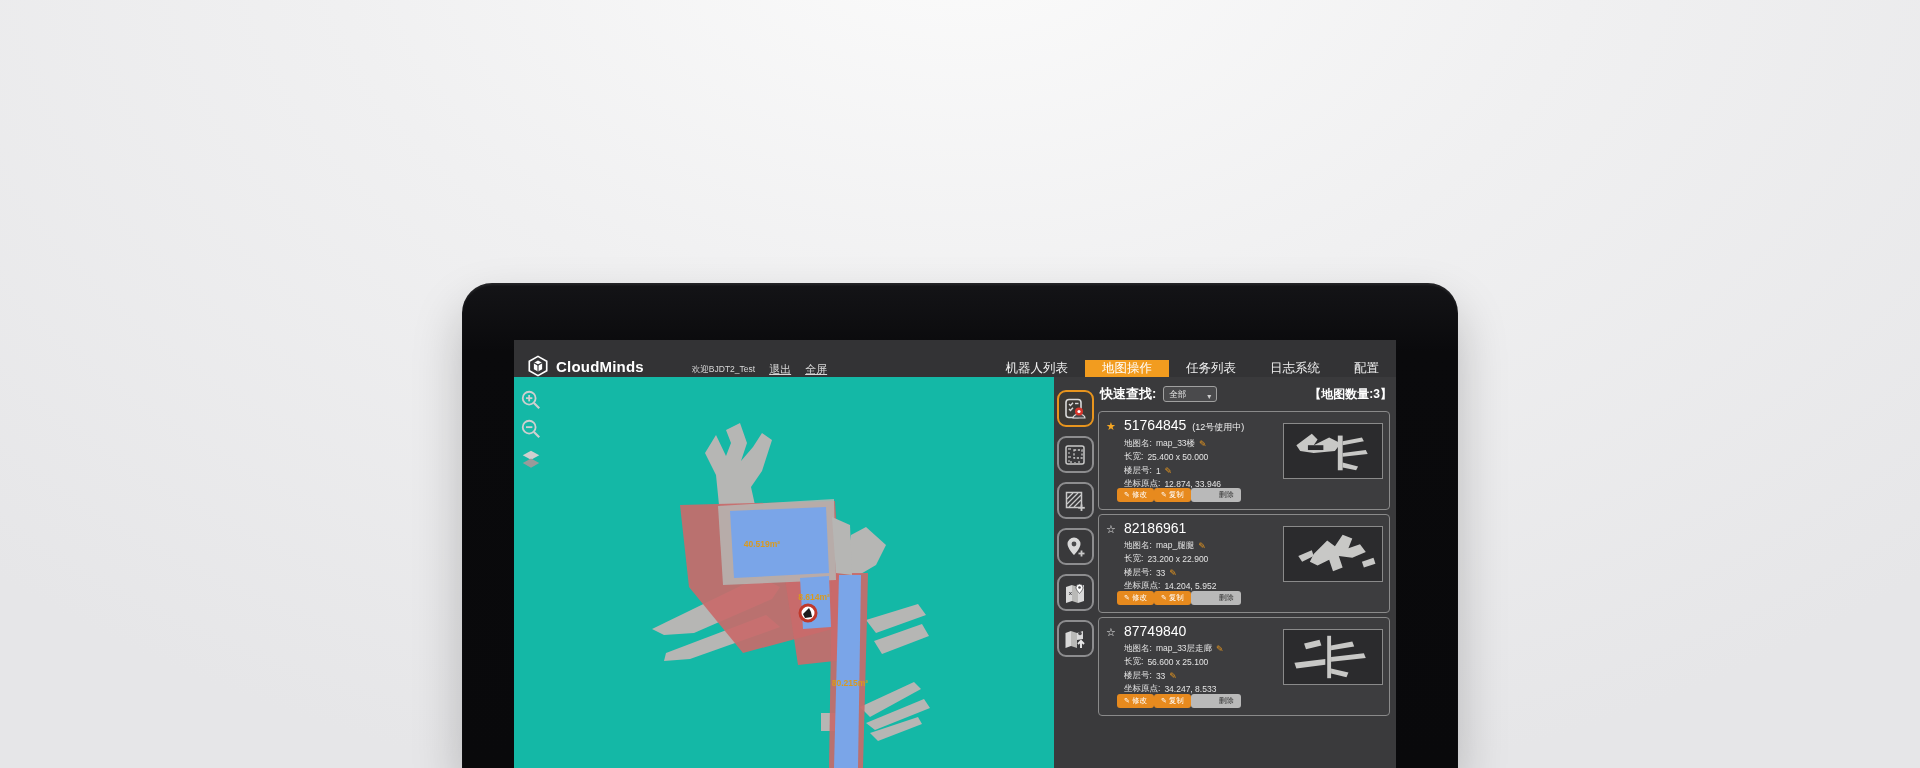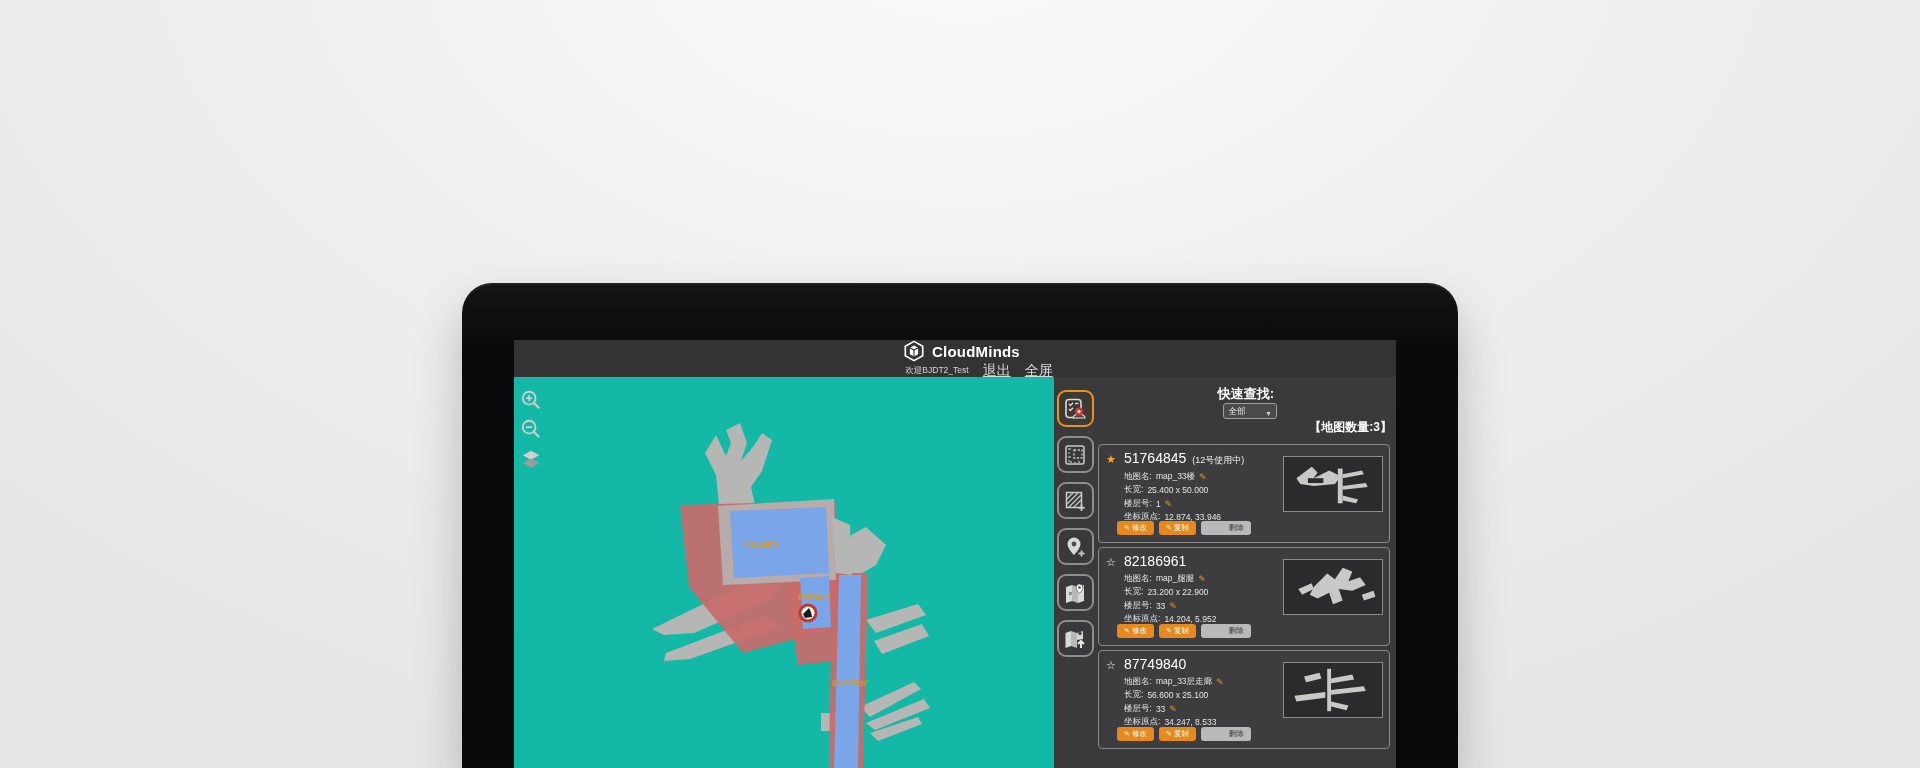--- a/index.html
+++ b/index.html
@@ -7,65 +7,65 @@
     font-family:"Liberation Sans","DejaVu Sans",sans-serif; }
   body { background: radial-gradient(ellipse 1400px 900px at 50% -10%, #fbfbfb 0%, #f0f0f1 45%, #e6e6e8 100%); position:relative; }
 
   
   .laptop { position:absolute; left:462px; top:283px; width:996px; height:485px;
     background:linear-gradient(180deg,#141417 0%,#0a0a0c 14%,#09090b 100%);
     border-radius:30px 30px 0 0; box-shadow:0 24px 50px rgba(0,0,0,.22), inset 0 2px 2px rgba(255,255,255,.08); }
   .screen { position:absolute; left:52px; top:57px; width:882px; height:428px; background:#3a3a3c; overflow:hidden; }
 
   
-  .navbar { position:absolute; top:0; left:0; right:0; height:37px; background:#333335; display:flex; align-items:center;flex-direction:column; }
+  .navbar { position:absolute; top:0; left:0; right:0; height:37px; background:#333335; display:flex; align-items:flex-end; }
   .brand { display:flex; align-items:center; gap:7px; padding-left:13px; }
   .brand svg { display:block; }
   .brand-name { color:#fff; font-size:15px; font-weight:bold; letter-spacing:.2px; }
   .welcome-box { display:flex; align-items:center; gap:14px; margin-left:48px; }
   .welcome-text { color:#d8d8d8; font-size:8.5px; }
-  .nav-link { color:#d8d8d8; font-size:14px; text-decoration:underline; cursor:pointer; }
+  .nav-link { color:#d8d8d8; font-size:11px; text-decoration:underline; cursor:pointer; }
   .tabs { margin-left:auto; display:flex; align-items:stretch; }
   .tab { display:flex; align-items:center; padding:0 17px; color:#f0f0f0; font-size:12.5px; cursor:pointer; white-space:nowrap; }
   .tab.active { background:#F29C1F; color:#fff; }
 
   
   .map-area { position:absolute; top:37px; left:0; width:540px; bottom:0; background:#14b8a6; }
   .map-controls { position:absolute; left:6px; top:12px; z-index:5; display:flex; flex-direction:column; gap:7px; }
   .map-ctl { width:22px; height:22px; cursor:pointer; }
   .map-svg { position:absolute; inset:0; }
   .area-label { font-size:8.5px; font-weight:bold; fill:#D99A1F; }
 
   
   .toolbar { position:absolute; top:37px; left:541px; width:40px; bottom:0; display:flex; flex-direction:column; gap:9px; padding-top:13px; align-items:center; }
   .tool-btn { width:37px; height:37px; border-radius:9px; border:2px solid #8d8d8f; background:#39393b; display:flex; align-items:center; justify-content:center; cursor:pointer; }
   .tool-btn.active { border-color:#E8951E; background:#3d3a36; }
 
   
   .panel { position:absolute; top:37px; left:582px; width:298px; bottom:0; }
-  .panel-header { display:flex; align-items:center; margin:8px 2px 8px 4px;flex-direction:column; }
+  .panel-header { display:flex; align-items:center; margin:8px 2px 8px 4px; }
   .qf-label { color:#fff; font-size:13px; font-weight:bold; }
   .qf-select { margin-left:7px; width:54px; height:16px; background:#4a4a4c; border:1px solid #a0a0a0; border-radius:3px;
     display:flex; align-items:flex-end; padding:0 5px; cursor:pointer; }
   .qf-value { color:#e8e8e8; font-size:8.5px; flex:1; }
   .qf-chevron { color:#cfcfcf; font-size:8px; }
   .map-count { margin-left:auto; color:#fff; font-size:12px; font-weight:bold; }
 
   .card { position:relative; width:292px; height:99px; border:1px solid #8a8a8a; border-radius:4px; background:#3d3d3f; margin:0 0 4px 2px; padding:5px 6px 0 7px; }
   .card-head { display:flex; align-items:baseline; gap:6px; }
   .star { font-size:11px; color:#e8e8e8; cursor:pointer; width:12px; }
   .star.starred { color:#F5A623; }
   .card-id { color:#fff; font-size:14px; font-weight:normal; }
   .card-badge { color:#f0f0f0; font-size:9px; }
   .card-fields { margin:3px 0 0 18px; }
   .f-row { display:flex; align-items:center; height:13.5px; }
   .f-label { color:#e4e4e4; font-size:8.5px; }
   .f-value { color:#e4e4e4; font-size:8.5px; margin-left:4px; }
   .pencil { color:#E8971E; font-size:9px; margin-left:4px; cursor:pointer; }
-  .card-btns { position:absolute; left:18px; bottom:7px; display:flex; gap:5px; }
+  .card-btns { position:absolute; left:18px; bottom:7px; display:flex; }
   .cbtn { height:14px; border:none; border-radius:3px; padding:0 7px; font-size:7.5px; display:flex; align-items:center; gap:2px; cursor:pointer; font-family:inherit; }
   .cbtn.orange { background:#E78A1E; color:#fff; }
   .cbtn.gray { background:#b9b9b9; color:#3a3a3a;padding-left:28px; }
   .cbtn .pfx { font-size:7px; }
   .thumb { position:absolute; right:6px; top:11px; width:100px; height:56px; background:#2b2b2d; border:1px solid #8a8a8a; cursor:pointer; }
   .thumb svg { display:block; width:100%; height:100%; }
 </style>
 </head>
 <body>
 
@@ -81,20 +81,27 @@
             <polyline points="7.5,8.5 12,11 16.5,8.5" fill="none" stroke="#333335" stroke-width="1.2"></polyline>
             <line x1="12" y1="11" x2="12" y2="18" stroke="#333335" stroke-width="1.2"></line>
           </svg>
         </span>
         <span class="brand-name">CloudMinds</span>
       </div>
       <div class="welcome-box">
         <span class="welcome-text">欢迎BJDT2_Test</span>
         <span class="nav-link">退出</span>
         <span class="nav-link">全屏</span>
+      </div>
+      <div class="tabs">
+        <div class="tab">机器人列表</div>
+        <div class="tab active">地图操作</div>
+        <div class="tab">任务列表</div>
+        <div class="tab">日志系统</div>
+        <div class="tab">配置</div>
       </div>
     </div>
 
     <div class="map-area">
       <div class="map-controls">
         <svg class="map-ctl" viewBox="0 0 24 24">
           <circle cx="10" cy="10" r="7" fill="none" stroke="#cfcfcf" stroke-width="2"></circle>
           <line x1="15.2" y1="15.2" x2="21" y2="21" stroke="#cfcfcf" stroke-width="2.4"></line>
           <line x1="6.5" y1="10" x2="13.5" y2="10" stroke="#cfcfcf" stroke-width="2"></line>
           <line x1="10" y1="6.5" x2="10" y2="13.5" stroke="#cfcfcf" stroke-width="2"></line>

